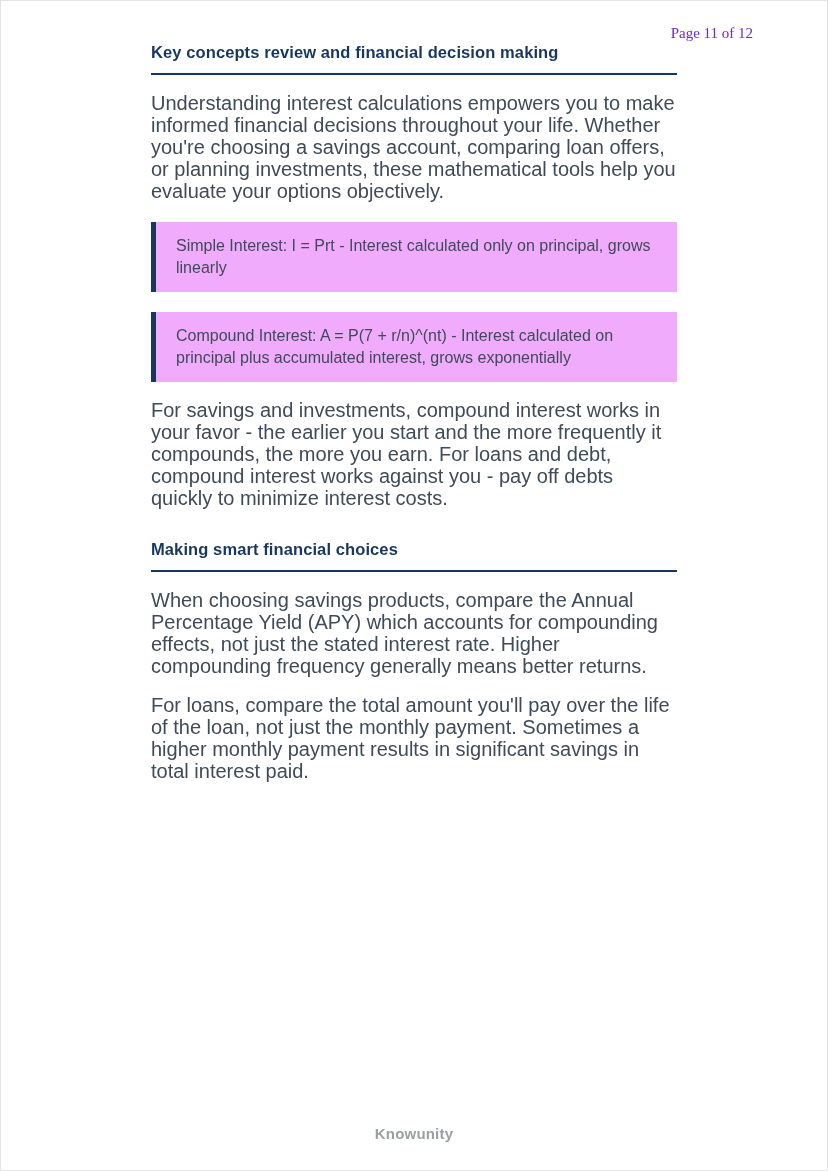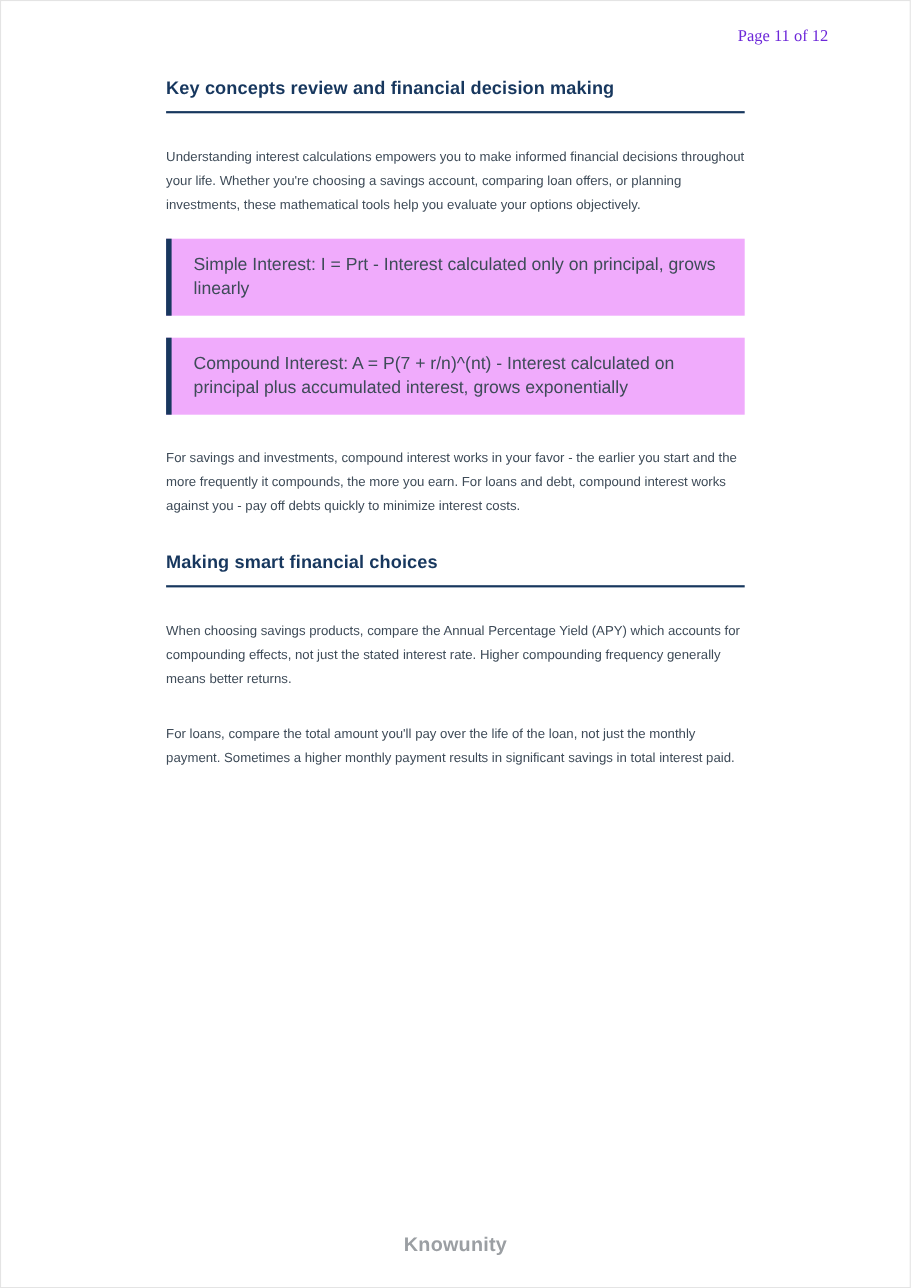--- a/index.html
+++ b/index.html
@@ -16,53 +16,53 @@
   }
   .page-indicator {
     position: absolute;
     top: 24px;
     right: 74px;
     font-family: "Liberation Serif", serif;
     font-size: 15px;
     color: #6d28d9;
   }
   .content {
-    padding: 70px 150px 0 150px;
+    padding: 42px 150px 0 150px;
   }
   .section-heading {
     color: #17375e;
     font-size: 16.5px;
     font-weight: 700;
     letter-spacing: 0.1px;
     padding-bottom: 11px;
     border-bottom: 2px solid #17375e;
   }
   .section-heading + p { margin-top: 17px; }
   p.body-par {
-    font-size: 12px;
+    font-size: 20px;
     line-height: 22px;
-    margin-top: 28px;
+    margin-top: 17px;
   }
   .heading-gap { margin-top: 31px; }
   .callout {
     margin-top: 20px;
     background: #f0abfc;
     border-left: 5px solid #17375e;
     padding: 13px 20px;
     font-size: 16px;
     line-height: 22px;
     color: #3e4b58;
   }
   .footer-brand {
     position: absolute;
     left: 0;
     right: 0;
     bottom: 28px;
     text-align: center;
-    font-size: 18px;
+    font-size: 15px;
     font-weight: 600;
     letter-spacing: 0.2px;
     color: #9b9fa3;
   }
 </style>
 </head>
 <body>
 
 <div class="page-indicator">Page 11 of 12</div>
 

